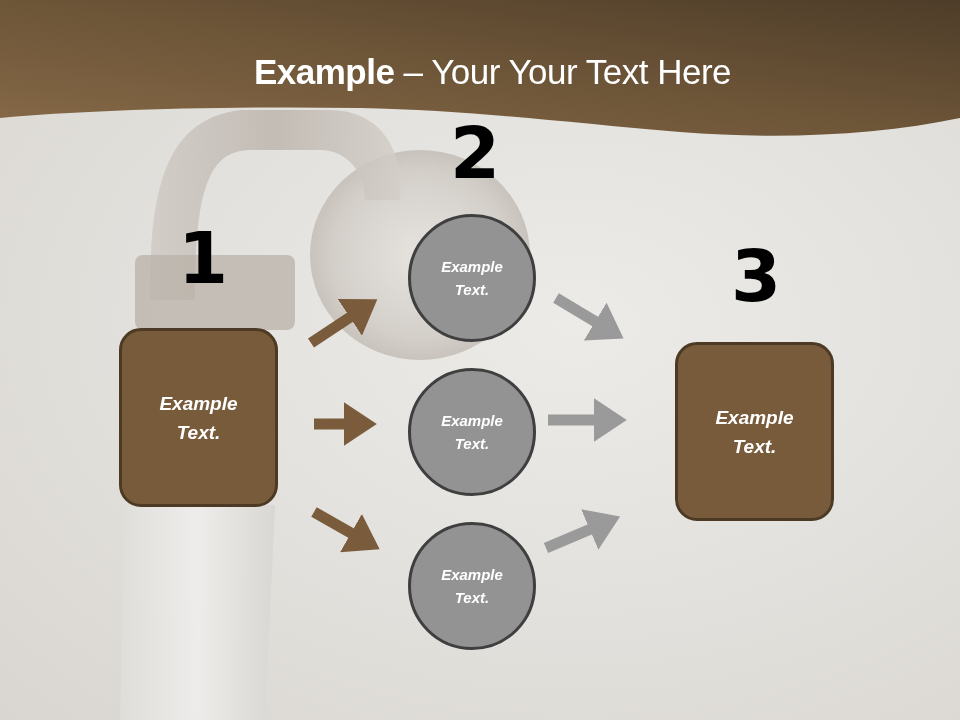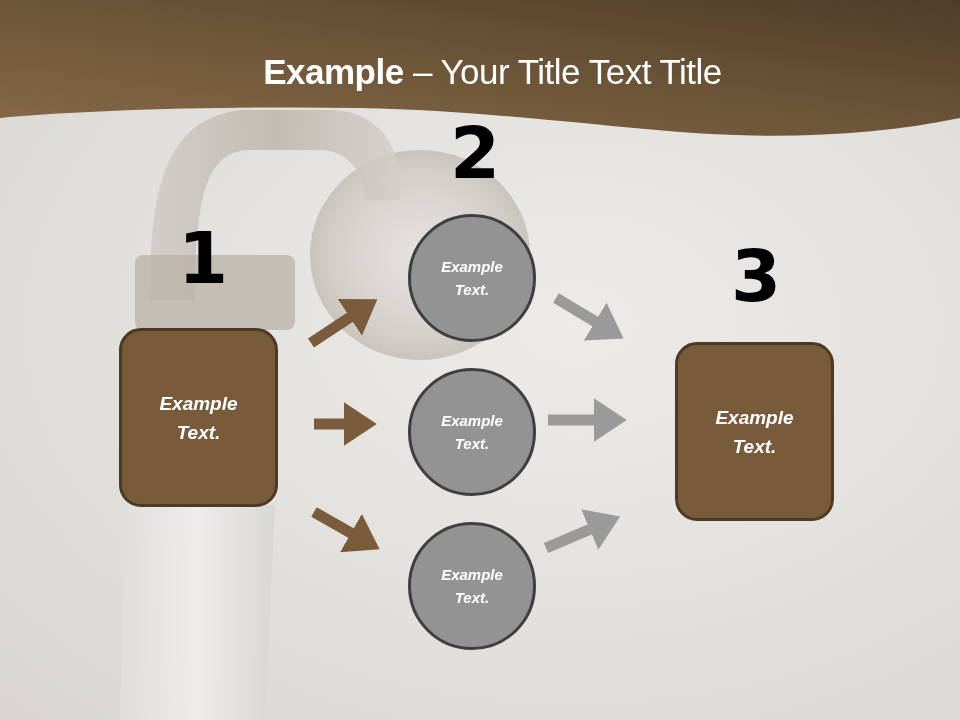--- a/index.html
+++ b/index.html
@@ -63,21 +63,21 @@
       <linearGradient id="hdr" x1="0" y1="1" x2="1" y2="0">
         <stop offset="0" stop-color="#876a48"></stop>
         <stop offset="0.5" stop-color="#6d5538"></stop>
         <stop offset="1" stop-color="#4e3d29"></stop>
       </linearGradient>
     </defs>
     <path d="M0 0 L960 0 L960 118 C880 135 780 140 680 132 C560 122 470 110 360 108 C220 106 90 110 0 118 Z" fill="url(#hdr)"></path>
   </svg>
 
   <div class="title">
-    <b>Example</b><span class="rest"> – Your Title Text Title</span>
+    <b>Example</b><span class="rest"> – Your Your Text Here</span>
   </div>
 
   <div class="num" style="left:178px; top:222px;">1</div>
   <div class="num" style="left:450px; top:117px;">2</div>
   <div class="num" style="left:731px; top:240px;">3</div>
 
   <div class="box" style="left:119px; top:328px; width:159px; height:179px;">
     <div>
       <span>Example</span><br>
       <span>Text.</span>

